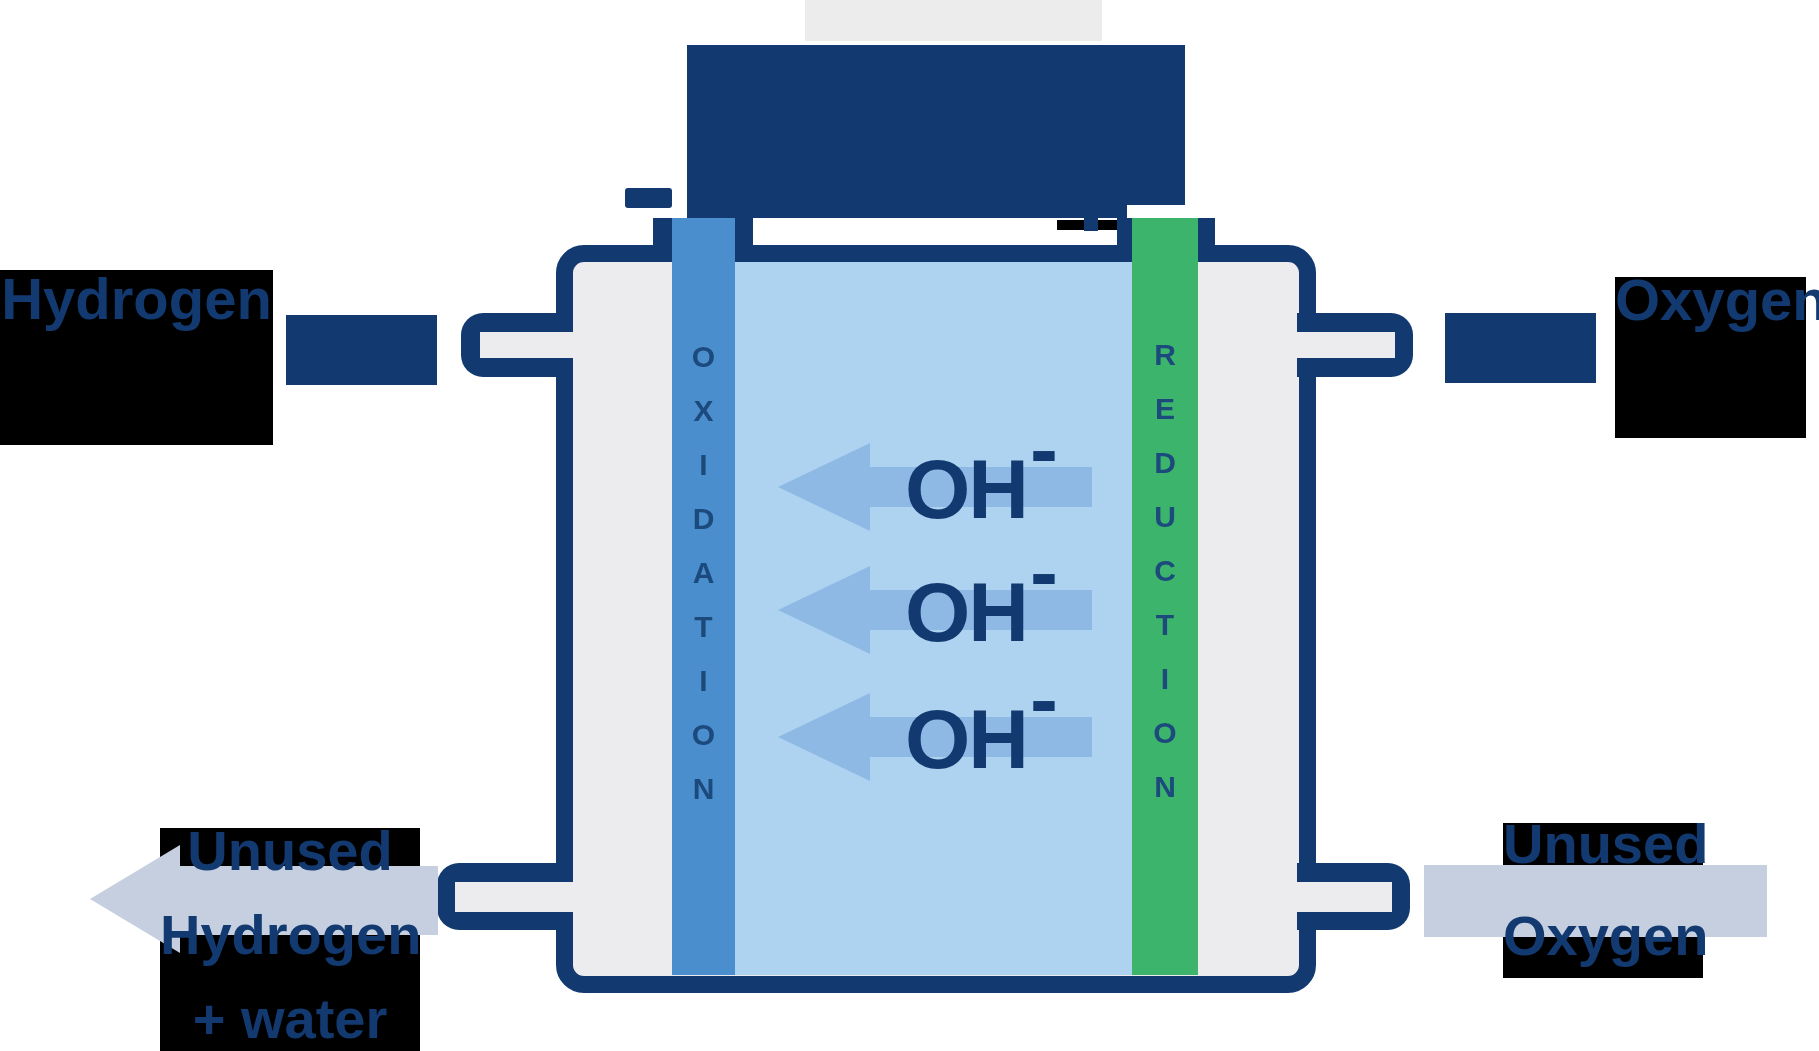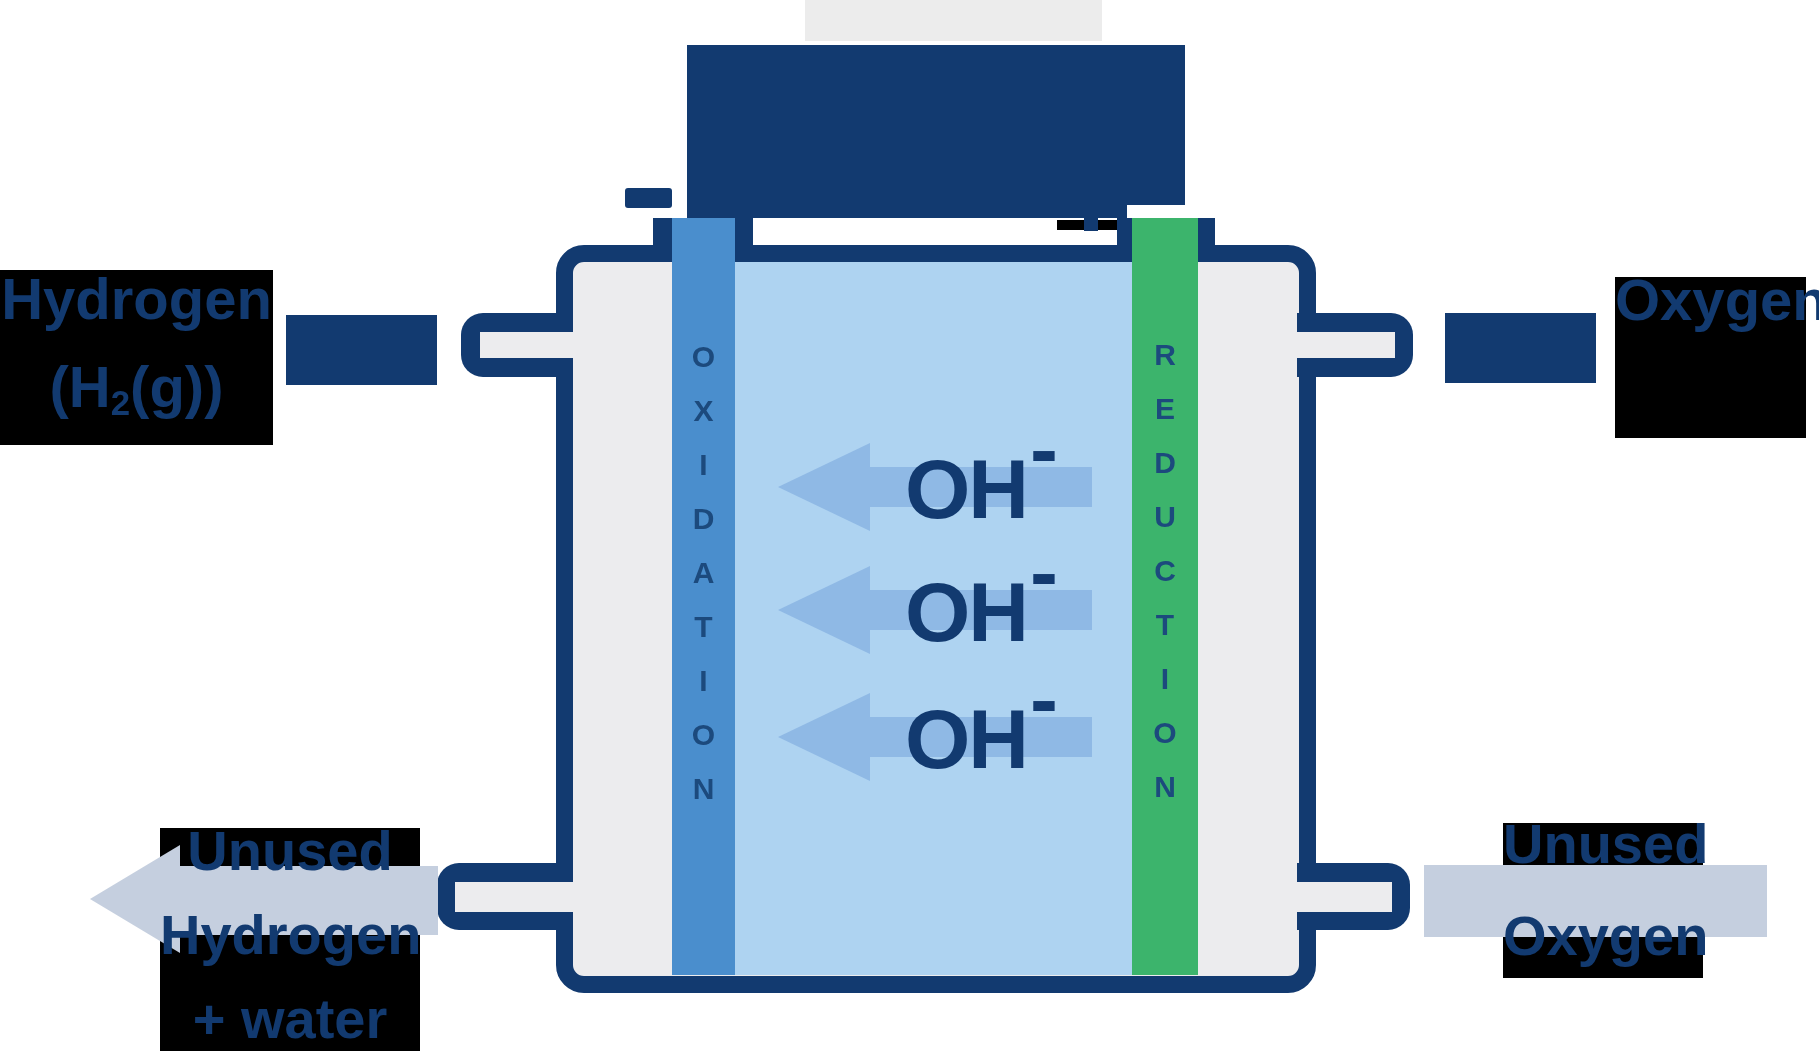--- a/index.html
+++ b/index.html
@@ -109,21 +109,20 @@
   <div class="abs blackbox" style="left:1615px;top:277px;width:191px;height:161px;"></div>
   <div class="abs blackbox" style="left:160px;top:828px;width:260px;height:223px;"></div>
   <div class="abs blackbox" style="left:1503px;top:823px;width:200px;height:155px;"></div>
 
   <div class="abs tri-left" style="left:90px;top:845px;"></div>
   <div class="abs band" style="left:180px;top:866px;width:258px;height:69px;"></div>
   <div class="abs band" style="left:1424px;top:865px;width:343px;height:72px;"></div>
 
   <div class="abs txt lbl" style="left:0;top:255px;width:273px;">
     <div>Hydrogen</div>
-    <div><span>(H</span><span class="sub">2</span><span>(g))</span></div>
   </div>
 
   <div class="abs txt lbl" style="left:1615px;top:256px;width:191px;">
     <div>Oxygen</div>
   </div>
 
   <div class="abs txt lbl-sm" style="left:160px;top:809px;width:260px;">
     <div>Unused</div>
     <div>Hydrogen</div>
     <div>+ water</div>

